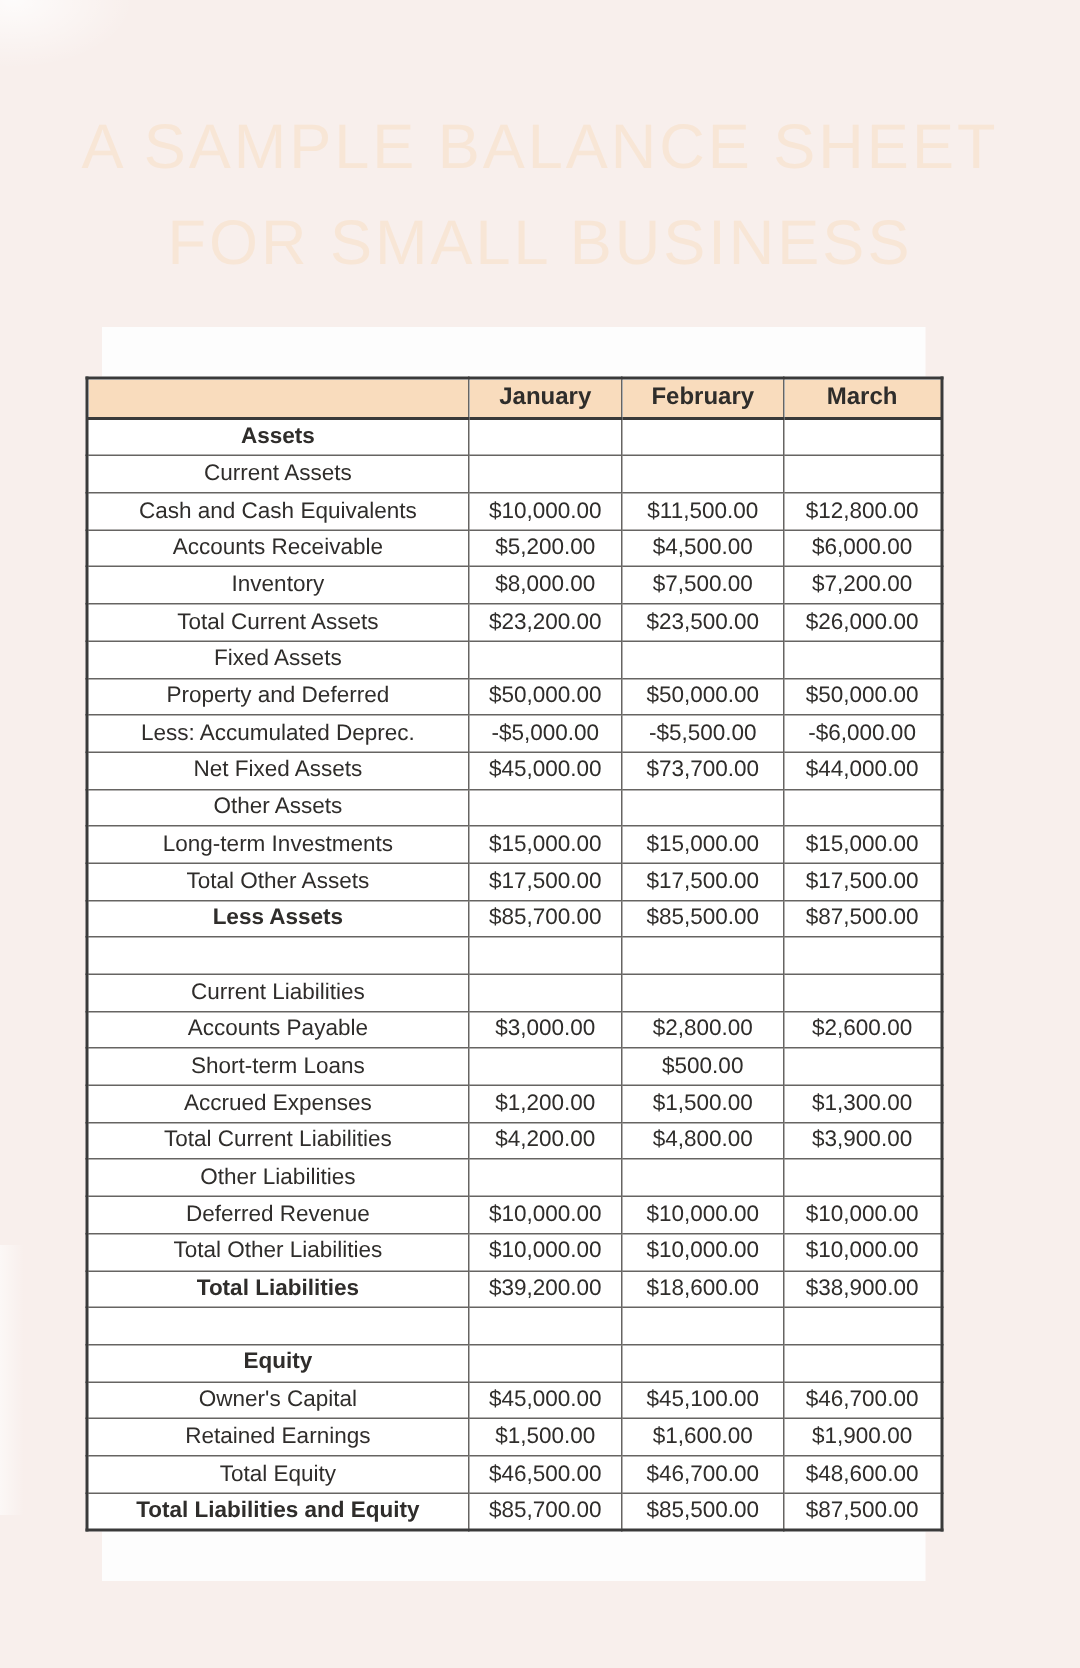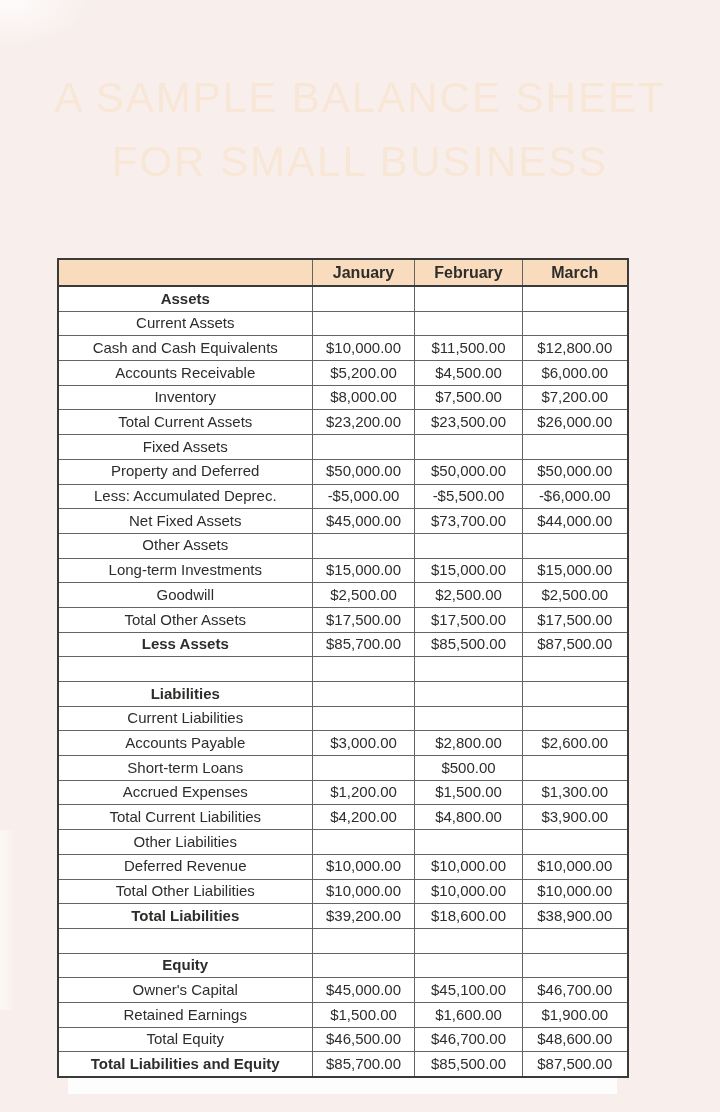--- a/index.html
+++ b/index.html
@@ -37,21 +37,21 @@
     font-weight:400;
     letter-spacing:2px;
     line-height:64px;
     color:var(--title_text);
   }
   .panel{
     position:absolute;
     left:68px;top:218px;
     width:549px;height:836px;
     background:var(--panel_bg);
-    display:flex;align-items:flex-start;justify-content:center;margin-top:40px;
+    display:flex;align-items:center;justify-content:center;
   }
   table.balance{
     border-collapse:collapse;
     table-layout:fixed;
     width:570px;
     background:#fff;
     border:2px solid var(--outer_border);
   }
   table.balance th, table.balance td{
     border:1.5px solid var(--border);
@@ -173,49 +173,37 @@
           <td></td>
           <td></td>
         </tr>
         <tr class="plain">
           <th>Long-term Investments</th>
           <td>$15,000.00</td>
           <td>$15,000.00</td>
           <td>$15,000.00</td>
         </tr>
         <tr class="plain">
-          <th>Goodwill</th>
-          <td>$2,500.00</td>
-          <td>$2,500.00</td>
-          <td>$2,500.00</td>
-        </tr>
-        <tr class="plain">
           <th>Total Other Assets</th>
           <td>$17,500.00</td>
           <td>$17,500.00</td>
           <td>$17,500.00</td>
         </tr>
         <tr class="total">
           <th>Less Assets</th>
           <td>$85,700.00</td>
           <td>$85,500.00</td>
           <td>$87,500.00</td>
         </tr>
         <tr class="blank">
           <th></th>
           <td></td>
           <td></td>
           <td></td>
         </tr>
-        <tr class="section">
-          <th>Liabilities</th>
-          <td></td>
-          <td></td>
-          <td></td>
-        </tr>
         <tr class="plain">
           <th>Current Liabilities</th>
           <td></td>
           <td></td>
           <td></td>
         </tr>
         <tr class="plain">
           <th>Accounts Payable</th>
           <td>$3,000.00</td>
           <td>$2,800.00</td>

